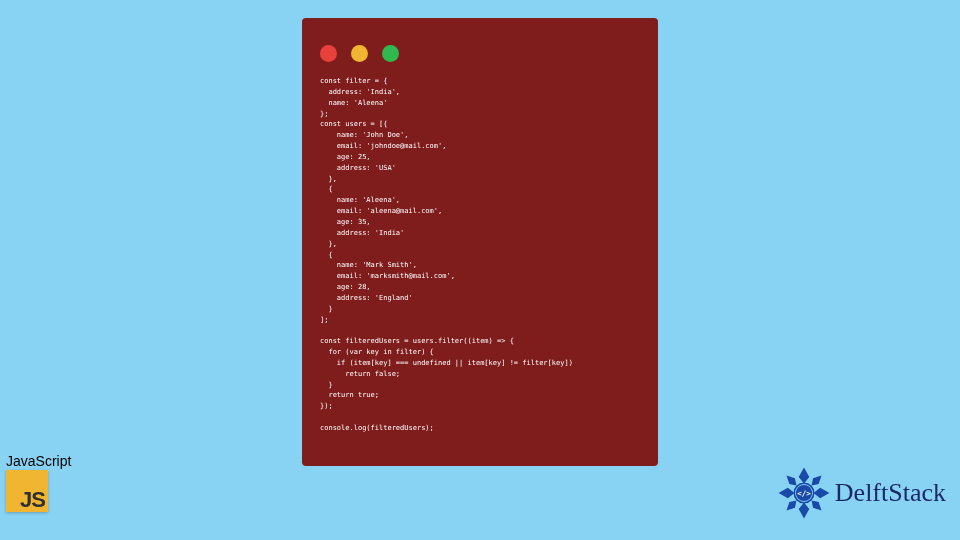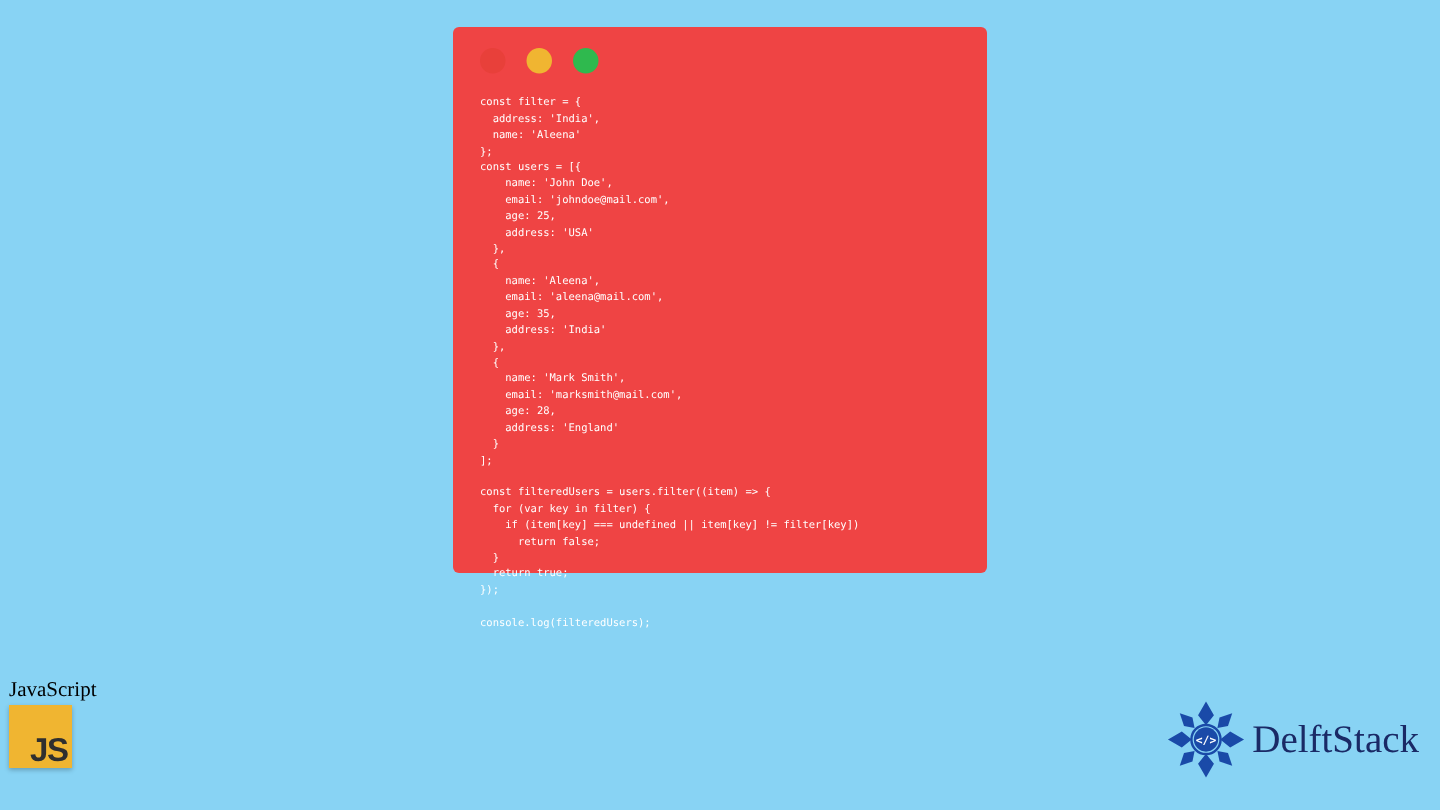--- a/index.html
+++ b/index.html
@@ -7,24 +7,24 @@
   body {
     background: #88d3f4;
     font-family: -apple-system, BlinkMacSystemFont, "Segoe UI", Arial, sans-serif;
     position: relative;
   }
   .code-window {
     position: absolute;
     left: 302px;
     top: 18px;
     width: 356px;
-    height: 364px;
-    background: #ef4444;
+    height: 448px;
+    background: #7f1d1d;
     border-radius: 4px;
-    padding: 14px 18px;
+    padding: 27px 18px;
   }
   .traffic-lights {
     display: flex;
     gap: 14px;
     margin-bottom: 14px;
   }
   .dot {
     width: 17px;
     height: 17px;
     border-radius: 50%;
@@ -41,21 +41,21 @@
   }
   .js-badge {
     position: absolute;
     left: 6px;
     bottom: 28px;
     display: flex;
     flex-direction: column;
     align-items: flex-start;
   }
   .js-label {
-    font-family: Liberation Serif, serif;
+    font-family: Liberation Sans, sans-serif;
     font-size: 14px;
     color: #000;
     margin-bottom: 1px;
   }
   .js-logo {
     width: 42px;
     height: 42px;
     background: #f0b531;
     position: relative;
     box-shadow: 0 1px 3px rgba(0,0,0,0.25);

